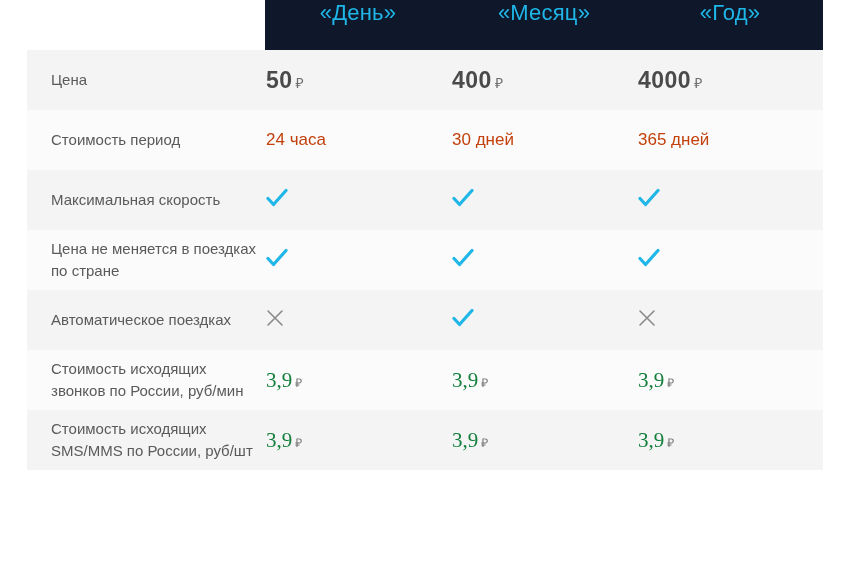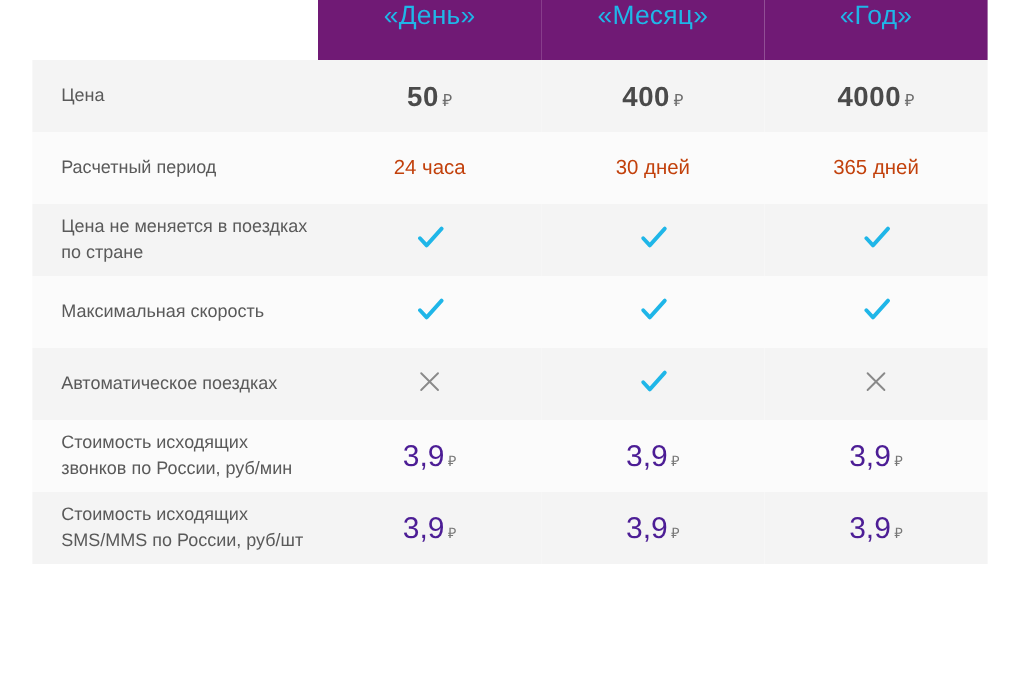--- a/index.html
+++ b/index.html
@@ -25,21 +25,21 @@
     margin-left: 27px;
     table-layout: fixed;
   }
   table.pricing col.c-feature { width: 238px; }
   table.pricing col.c-plan { width: 186px; }
 
   thead th {
     font-weight: normal;
     padding: 0 0 24px 0;
     vertical-align: bottom;
-    background: #701a75;
+    background: #0f172a;
   }
   thead th.feature-head { background: #ffffff; }
   .plan-title {
     color: #1fb6e8;
     font-size: 22px;
     letter-spacing: 0.2px;
     text-align: center;
   }
 
   tbody tr { height: 60px; }
@@ -47,42 +47,42 @@
 
   td.feature {
     font-size: 15px;
     color: #5a5a5a;
     padding-left: 24px;
     line-height: 1.45;
     text-align: left;
     vertical-align: middle;
   }
   td.val {
-    text-align: center;
     vertical-align: middle;
     color: #4a4a4a;
   }
   .price-num {
     font-size: 23px;
     font-weight: bold;
     letter-spacing: 0.5px;
   }
   .rub {
     font-size: 14px;
     font-weight: normal;
     margin-left: 3px;
     color: #6d6d6d;
   }
   .period-text {
     font-size: 17px;
     color: #c2410c;
   }
   .rate-num {
-    font-size: 25px;
-    color: #4c1d95;
+    font-size: 21px;
+    color: #15803d;
+    font-family: Liberation Serif, serif;
   }
   .rate-rub {
     font-size: 12px;
     color: #777;
     margin-left: 3px;
   }
   .check {
     display: inline-block;
     width: 20px;
     height: 20px;
@@ -126,39 +126,39 @@
       </tr>
     </thead>
     <tbody>
         <tr>
           <td class="feature">Цена</td>
           <td class="val"><span class="price-num">50</span><span class="rub">₽</span></td>
           <td class="val"><span class="price-num">400</span><span class="rub">₽</span></td>
           <td class="val"><span class="price-num">4000</span><span class="rub">₽</span></td>
         </tr>
         <tr>
-          <td class="feature">Расчетный период</td>
+          <td class="feature">Стоимость период</td>
           <td class="val"><span class="period-text">24 часа</span></td>
           <td class="val"><span class="period-text">30 дней</span></td>
           <td class="val"><span class="period-text">365 дней</span></td>
         </tr>
         <tr>
-          <td class="feature">Цена не меняется в поездках по стране</td>
+          <td class="feature">Максимальная скорость</td>
           <td class="val"><span class="check"><svg width="22" height="20" viewBox="0 0 22 20" xmlns="http://www.w3.org/2000/svg">
                 <path d="M2 10.5 L7.5 16.5 L20 2.5" fill="none" stroke="#1fb6e8" stroke-width="3.2" stroke-linecap="round" stroke-linejoin="round"></path>
               </svg></span></td>
           <td class="val"><span class="check"><svg width="22" height="20" viewBox="0 0 22 20" xmlns="http://www.w3.org/2000/svg">
                 <path d="M2 10.5 L7.5 16.5 L20 2.5" fill="none" stroke="#1fb6e8" stroke-width="3.2" stroke-linecap="round" stroke-linejoin="round"></path>
               </svg></span></td>
           <td class="val"><span class="check"><svg width="22" height="20" viewBox="0 0 22 20" xmlns="http://www.w3.org/2000/svg">
                 <path d="M2 10.5 L7.5 16.5 L20 2.5" fill="none" stroke="#1fb6e8" stroke-width="3.2" stroke-linecap="round" stroke-linejoin="round"></path>
               </svg></span></td>
         </tr>
         <tr>
-          <td class="feature">Максимальная скорость</td>
+          <td class="feature">Цена не меняется в поездках по стране</td>
           <td class="val"><span class="check"><svg width="22" height="20" viewBox="0 0 22 20" xmlns="http://www.w3.org/2000/svg">
                 <path d="M2 10.5 L7.5 16.5 L20 2.5" fill="none" stroke="#1fb6e8" stroke-width="3.2" stroke-linecap="round" stroke-linejoin="round"></path>
               </svg></span></td>
           <td class="val"><span class="check"><svg width="22" height="20" viewBox="0 0 22 20" xmlns="http://www.w3.org/2000/svg">
                 <path d="M2 10.5 L7.5 16.5 L20 2.5" fill="none" stroke="#1fb6e8" stroke-width="3.2" stroke-linecap="round" stroke-linejoin="round"></path>
               </svg></span></td>
           <td class="val"><span class="check"><svg width="22" height="20" viewBox="0 0 22 20" xmlns="http://www.w3.org/2000/svg">
                 <path d="M2 10.5 L7.5 16.5 L20 2.5" fill="none" stroke="#1fb6e8" stroke-width="3.2" stroke-linecap="round" stroke-linejoin="round"></path>
               </svg></span></td>
         </tr>

